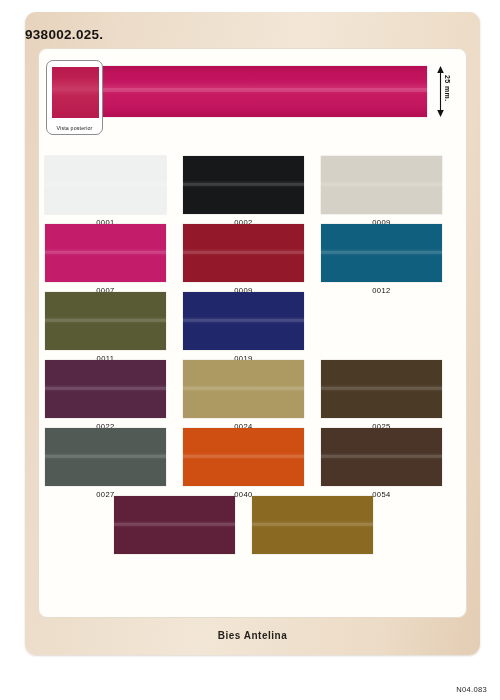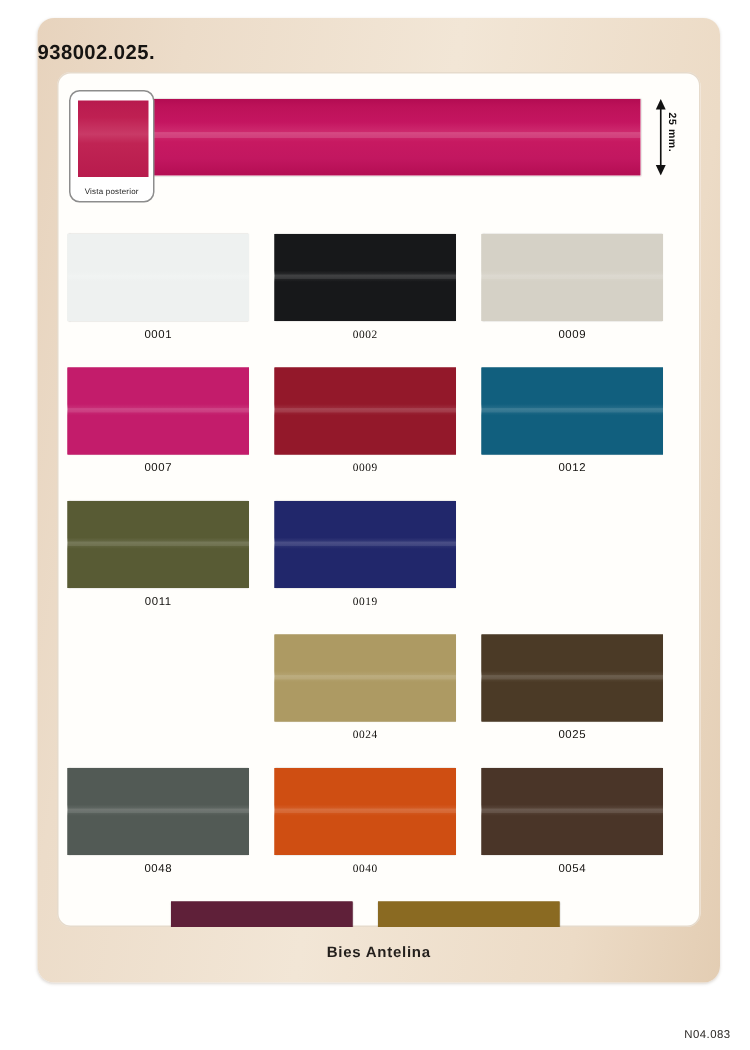--- a/index.html
+++ b/index.html
@@ -148,29 +148,29 @@
 
   
   #swatch-grid {
     position: absolute;
     left: 0;
     top: 108px;
     width: 429px;
   }
   .swatch-row {
     position: relative;
-    height: 89px;
+    height: 68px;
   }
   .swatch-cell {
     position: absolute;
     top: 0;
     width: 121px;
   }
   .swatch-cell.col0 { left: 7px; }
-  .swatch-cell.col1 { left: 145px; font-family: Liberation Serif, serif; }
+  .swatch-cell.col1 { left: 145px; }
   .swatch-cell.col2 { left: 283px; }
   
   .swatch-row.centered .swatch-cell.c0 { left: 76px; }
   .swatch-row.centered .swatch-cell.c1 { left: 214px; }
 
   .swatch-chip {
     width: 121px;
     height: 58px;
     position: relative;
     box-shadow: 0 0 1px rgba(0,0,0,0.30);
@@ -276,33 +276,37 @@
           <div class="swatch-cell col0">
             <div class="swatch-chip" style="background: linear-gradient(rgb(88, 91, 52) 0%, rgb(88, 91, 52) 42%, rgba(255, 255, 255, 0.1) 48%, rgb(88, 91, 52) 55%, rgb(88, 91, 52) 100%) rgb(88, 91, 52);"></div>
             <div class="swatch-code">0011</div>
           </div>
           <div class="swatch-cell col1">
             <div class="swatch-chip" style="background: linear-gradient(rgb(33, 39, 107) 0%, rgb(33, 39, 107) 42%, rgba(255, 255, 255, 0.1) 48%, rgb(33, 39, 107) 55%, rgb(33, 39, 107) 100%) rgb(33, 39, 107);"></div>
             <div class="swatch-code">0019</div>
           </div>
         </div>
         <div class="swatch-row">
+          <div class="swatch-cell col0">
+            <div class="swatch-chip" style="background: linear-gradient(rgb(86, 40, 70) 0%, rgb(86, 40, 70) 42%, rgba(255, 255, 255, 0.1) 48%, rgb(86, 40, 70) 55%, rgb(86, 40, 70) 100%) rgb(86, 40, 70);"></div>
+            <div class="swatch-code">0022</div>
+          </div>
           <div class="swatch-cell col1">
             <div class="swatch-chip" style="background: linear-gradient(rgb(173, 154, 99) 0%, rgb(173, 154, 99) 42%, rgba(255, 255, 255, 0.1) 48%, rgb(173, 154, 99) 55%, rgb(173, 154, 99) 100%) rgb(173, 154, 99);"></div>
             <div class="swatch-code">0024</div>
           </div>
           <div class="swatch-cell col2">
             <div class="swatch-chip" style="background: linear-gradient(rgb(75, 58, 38) 0%, rgb(75, 58, 38) 42%, rgba(255, 255, 255, 0.1) 48%, rgb(75, 58, 38) 55%, rgb(75, 58, 38) 100%) rgb(75, 58, 38);"></div>
             <div class="swatch-code">0025</div>
           </div>
         </div>
         <div class="swatch-row">
           <div class="swatch-cell col0">
             <div class="swatch-chip" style="background: linear-gradient(rgb(82, 90, 85) 0%, rgb(82, 90, 85) 42%, rgba(255, 255, 255, 0.1) 48%, rgb(82, 90, 85) 55%, rgb(82, 90, 85) 100%) rgb(82, 90, 85);"></div>
-            <div class="swatch-code">0048</div>
+            <div class="swatch-code">0027</div>
           </div>
           <div class="swatch-cell col1">
             <div class="swatch-chip" style="background: linear-gradient(rgb(207, 78, 18) 0%, rgb(207, 78, 18) 42%, rgba(255, 255, 255, 0.1) 48%, rgb(207, 78, 18) 55%, rgb(207, 78, 18) 100%) rgb(207, 78, 18);"></div>
             <div class="swatch-code">0040</div>
           </div>
           <div class="swatch-cell col2">
             <div class="swatch-chip" style="background: linear-gradient(rgb(74, 53, 40) 0%, rgb(74, 53, 40) 42%, rgba(255, 255, 255, 0.1) 48%, rgb(74, 53, 40) 55%, rgb(74, 53, 40) 100%) rgb(74, 53, 40);"></div>
             <div class="swatch-code">0054</div>
           </div>
         </div>

